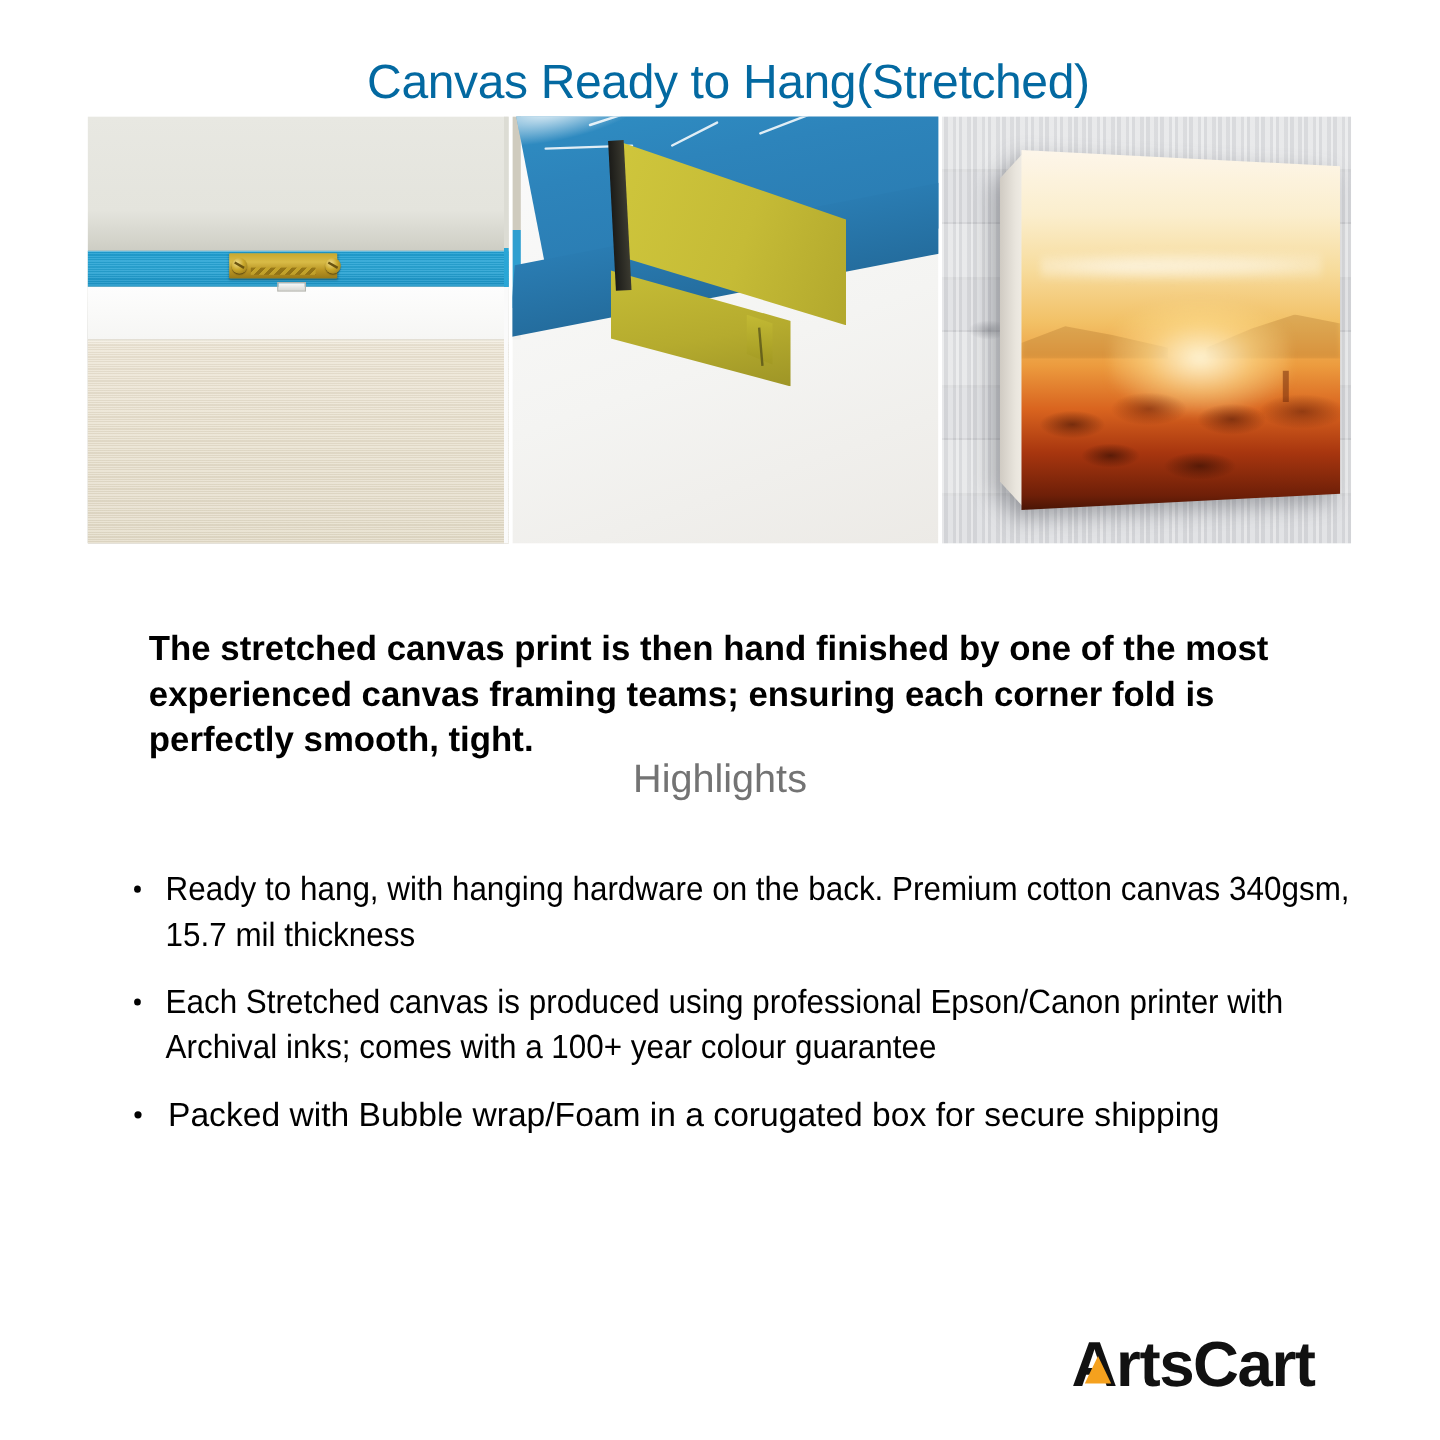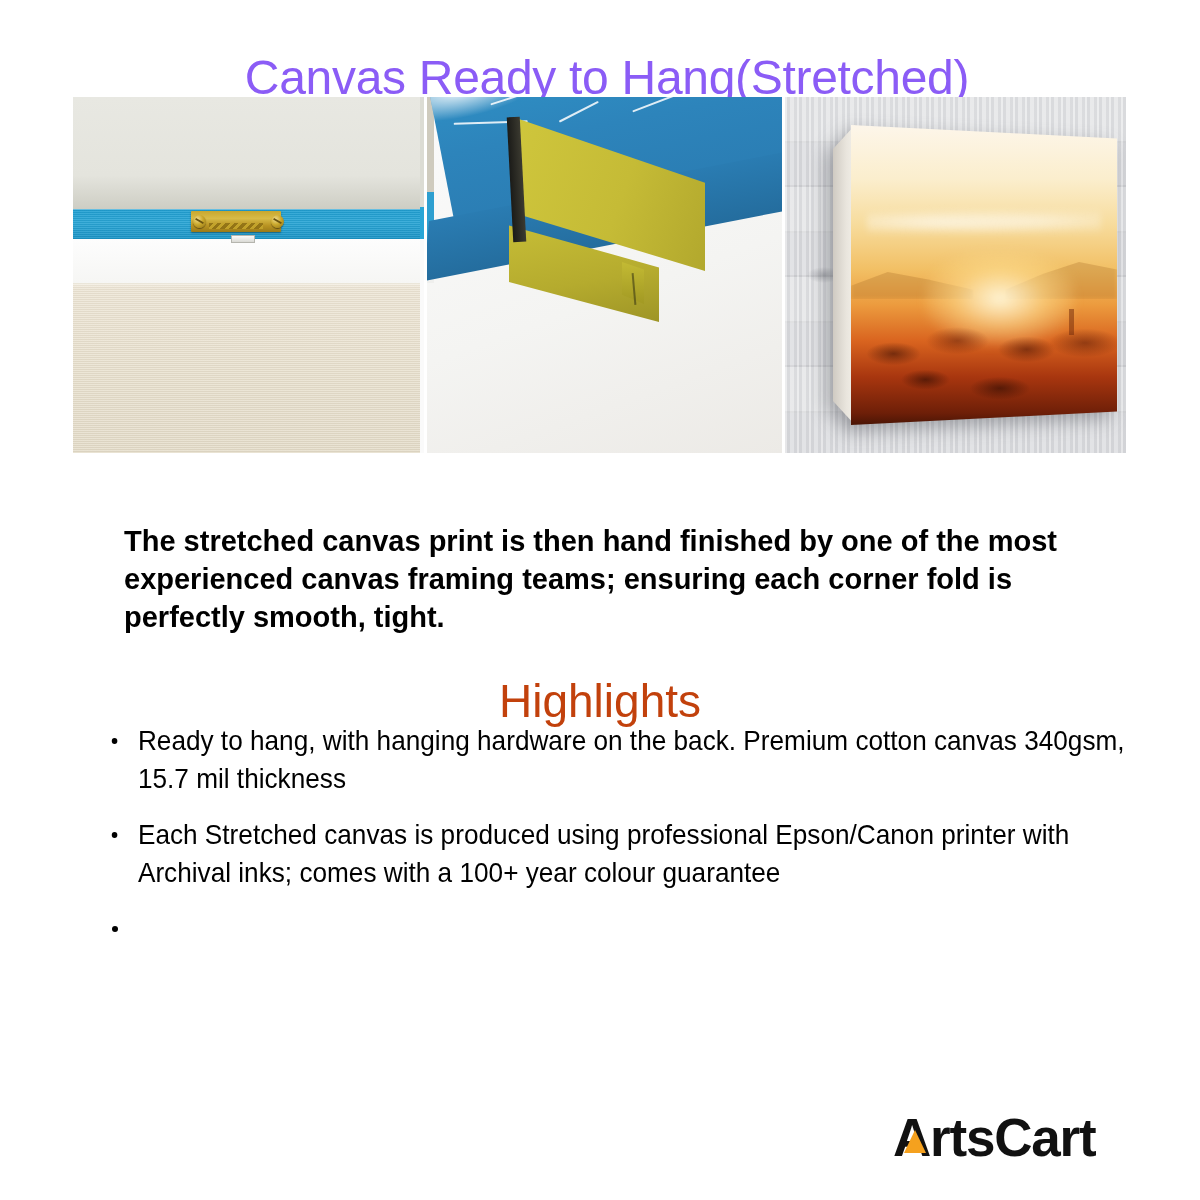--- a/index.html
+++ b/index.html
@@ -13,26 +13,26 @@
     font-family: "Liberation Sans", sans-serif;
     color: #000000;
     overflow: hidden;
     position: relative;
   }
 
   
   .page-title {
     text-align: center;
     font-family: "Liberation Sans", sans-serif;
-    font-size: 48px;
+    font-size: 40px;
     font-weight: 400;
     line-height: 1;
     letter-spacing: -0.3px;
     padding-top: 22px;
-    color: #8b5cf6;
+    color: #0369a1;
     margin-left: 14px;
   }
 
   
   .image-strip {
     position: absolute;
     left: 73px;
     top: 97px;
     width: 1055px;
     height: 356px;
@@ -324,26 +324,26 @@
     font-size: 29px;
     line-height: 38px;
     color: #000;
     font-weight: bold;
   }
 
   
   .highlights-heading {
     position: absolute;
     left: 0; right: 0;
-    top: 636px;
+    top: 603px;
     text-align: center;
     font-family: "Liberation Sans", sans-serif;
-    font-size: 46px;
+    font-size: 33px;
     font-weight: 400;
-    color: #c2410c;
+    color: #737373;
   }
 
   
   .bullet-list {
     position: absolute;
     left: 108px;
     top: 722px;
     width: 1000px;
     margin: 0; padding: 0;
     list-style: none;
@@ -473,20 +473,21 @@
   <li class="bullet-item condensed">
     <span class="dot"></span>
     <span>Ready to hang,  with hanging hardware on the back.  Premium cotton canvas 340gsm, 15.7 mil thickness</span>
   </li>
   <li class="bullet-item condensed">
     <span class="dot"></span>
     <span>Each Stretched canvas is produced using professional Epson/Canon printer with Archival inks; comes with a 100+ year colour guarantee</span>
   </li>
   <li class="bullet-item">
     <span class="dot"></span>
+    <span>Packed with Bubble wrap/Foam in a corugated box for secure shipping</span>
   </li>
 </ul>
 
 <div class="logo">
   <div class="logo-mark">
     <div class="logo-text">ArtsCart</div>
     <div class="logo-triangle"></div>
   </div>
 </div>
 

